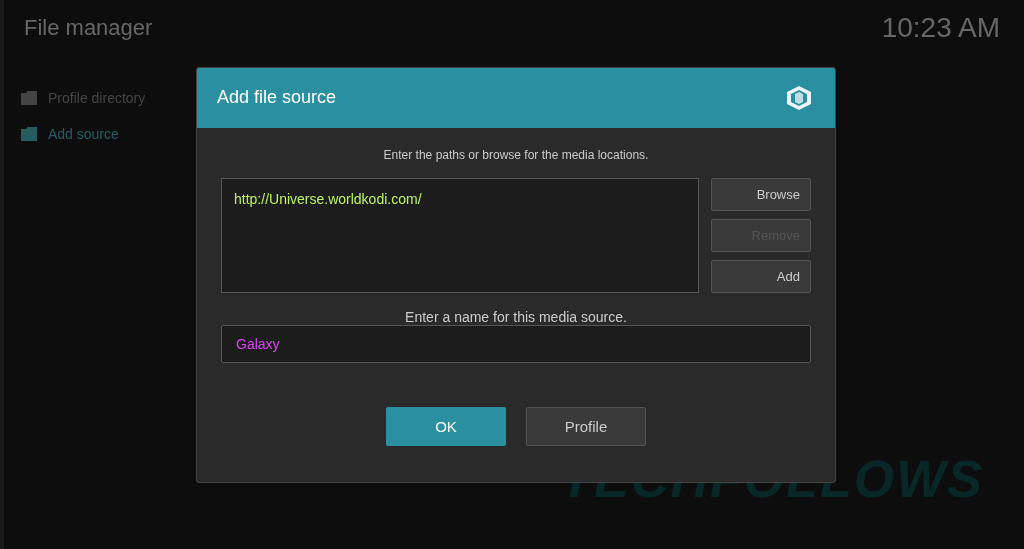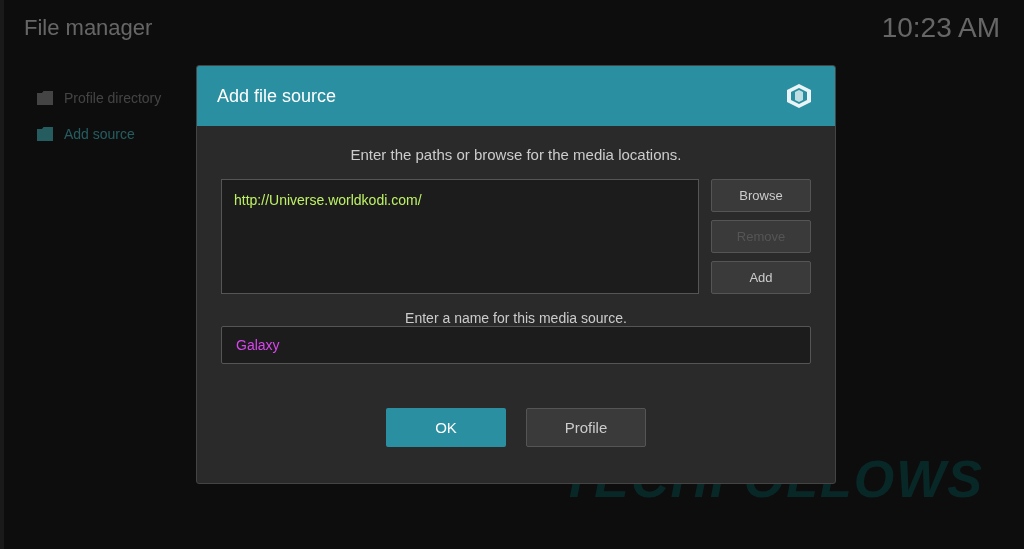--- a/index.html
+++ b/index.html
@@ -30,21 +30,21 @@
     }
 
     .app-time {
       font-size: 28px;
       font-weight: 300;
       color: #cccccc;
     }
 
     .sidebar {
       position: absolute;
-      left: 16px;
+      left: 0;
       top: 60px;
       width: 190px;
       padding: 20px 0;
     }
 
     .sidebar-item {
       display: flex;
       align-items: center;
       padding: 10px 20px;
       font-size: 14px;
@@ -108,21 +108,21 @@
       height: 32px;
     }
 
     .dialog-body {
       padding: 20px 24px;
     }
 
     .dialog-instruction {
       text-align: center;
       color: #cccccc;
-      font-size: 15px;
+      font-size: 12px;
       margin-bottom: 16px;
     }
 
     .source-row {
       display: flex;
       gap: 12px;
       margin-bottom: 16px;
     }
 
     .source-input-area {
@@ -143,21 +143,21 @@
       width: 100px;
     }
 
     .btn-source {
       background: #3a3a3a;
       border: 1px solid #555;
       color: #cccccc;
       padding: 8px 10px;
       font-size: 13px;
       cursor: pointer;
-      text-align: center;
+      text-align: right;
       border-radius: 2px;
     }
 
     .btn-source.disabled {
       color: #555;
       cursor: default;
     }
 
     .name-instruction {
       text-align: center;

